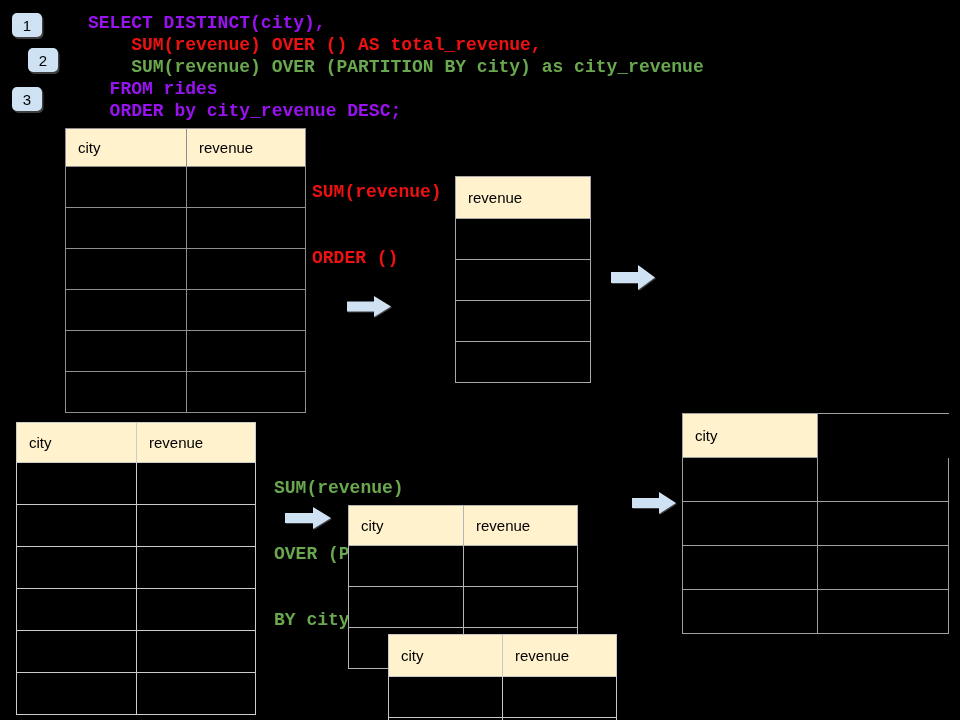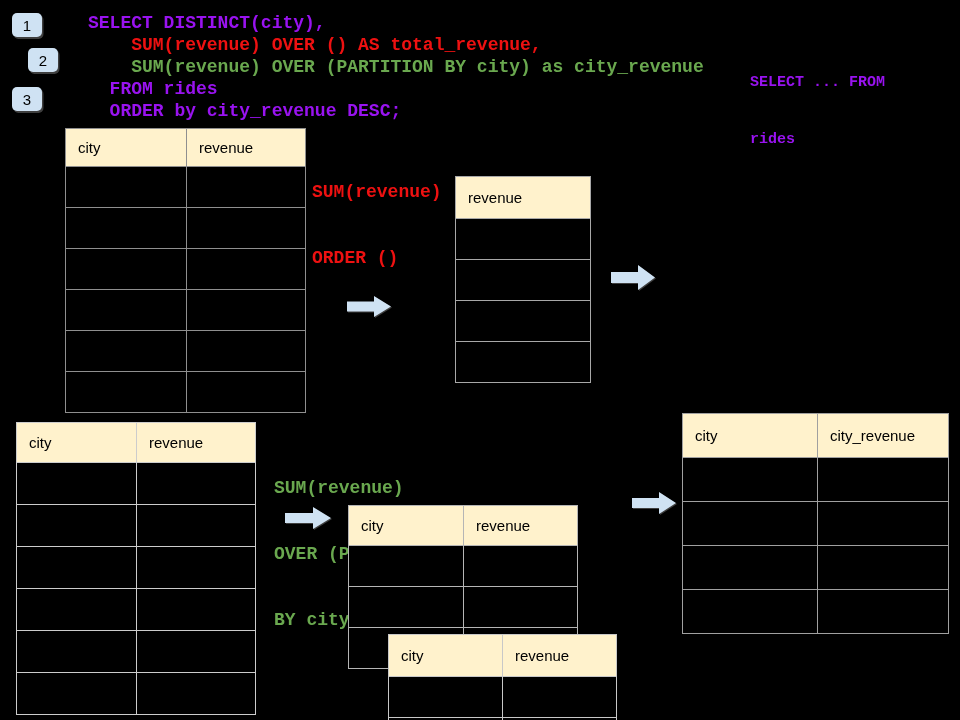--- a/index.html
+++ b/index.html
@@ -40,24 +40,20 @@
 <body>
 
 <div class="page">
 
   <div class="badge" style="left:12px;top:13px;">1</div>
   <div class="badge" style="left:28px;top:48px;">2</div>
   <div class="badge" style="left:12px;top:87px;">3</div>
 
   <div id="sql-block" class="code"><div style="color: rgb(153, 19, 240);">SELECT DISTINCT(city),</div><div style="color: rgb(238, 17, 17);">    SUM(revenue) OVER () AS total_revenue,</div><div style="color: rgb(106, 168, 79);">    SUM(revenue) OVER (PARTITION BY city) as city_revenue</div><div style="color: rgb(153, 19, 240);">  FROM rides</div><div style="color: rgb(153, 19, 240);">  ORDER by city_revenue DESC;</div></div>
 
-  <div id="side-note" class="code note-purple">
-    <div>SELECT ... FROM</div>
-    <div>rides</div>
-  </div>
 
   <div id="ann-total" class="code note-red">
     <div>SUM(revenue)</div>
     <div>ORDER ()</div>
   </div>
 
   <div id="ann-partition" class="code note-green">
     <div>SUM(revenue)</div>
     <div>OVER (PARTITION</div>
     <div>BY city)</div>
@@ -173,21 +169,20 @@
       </div>
       <div class="trow" style="height: 41px;">
         <div class="tcell" style="width: 114px; height: 41px;"></div>
         <div class="tcell" style="width: 114px; height: 41px;"></div>
       </div>
     </div>
 
   <div class="tbl" style="left:682px;top:413px;--bc:#a0a0a0;">
       <div class="trow" style="height: 44px;">
         <div class="tcell hcell" style="width: 135px; height: 44px;">city</div>
-        <div class="tcell hcell" style="width: 131px; height: 44px;">city_revenue</div>
       </div>
       <div class="trow" style="height: 44px;">
         <div class="tcell" style="width: 135px; height: 44px;"></div>
         <div class="tcell" style="width: 131px; height: 44px;"></div>
       </div>
       <div class="trow" style="height: 44px;">
         <div class="tcell" style="width: 135px; height: 44px;"></div>
         <div class="tcell" style="width: 131px; height: 44px;"></div>
       </div>
       <div class="trow" style="height: 44px;">

